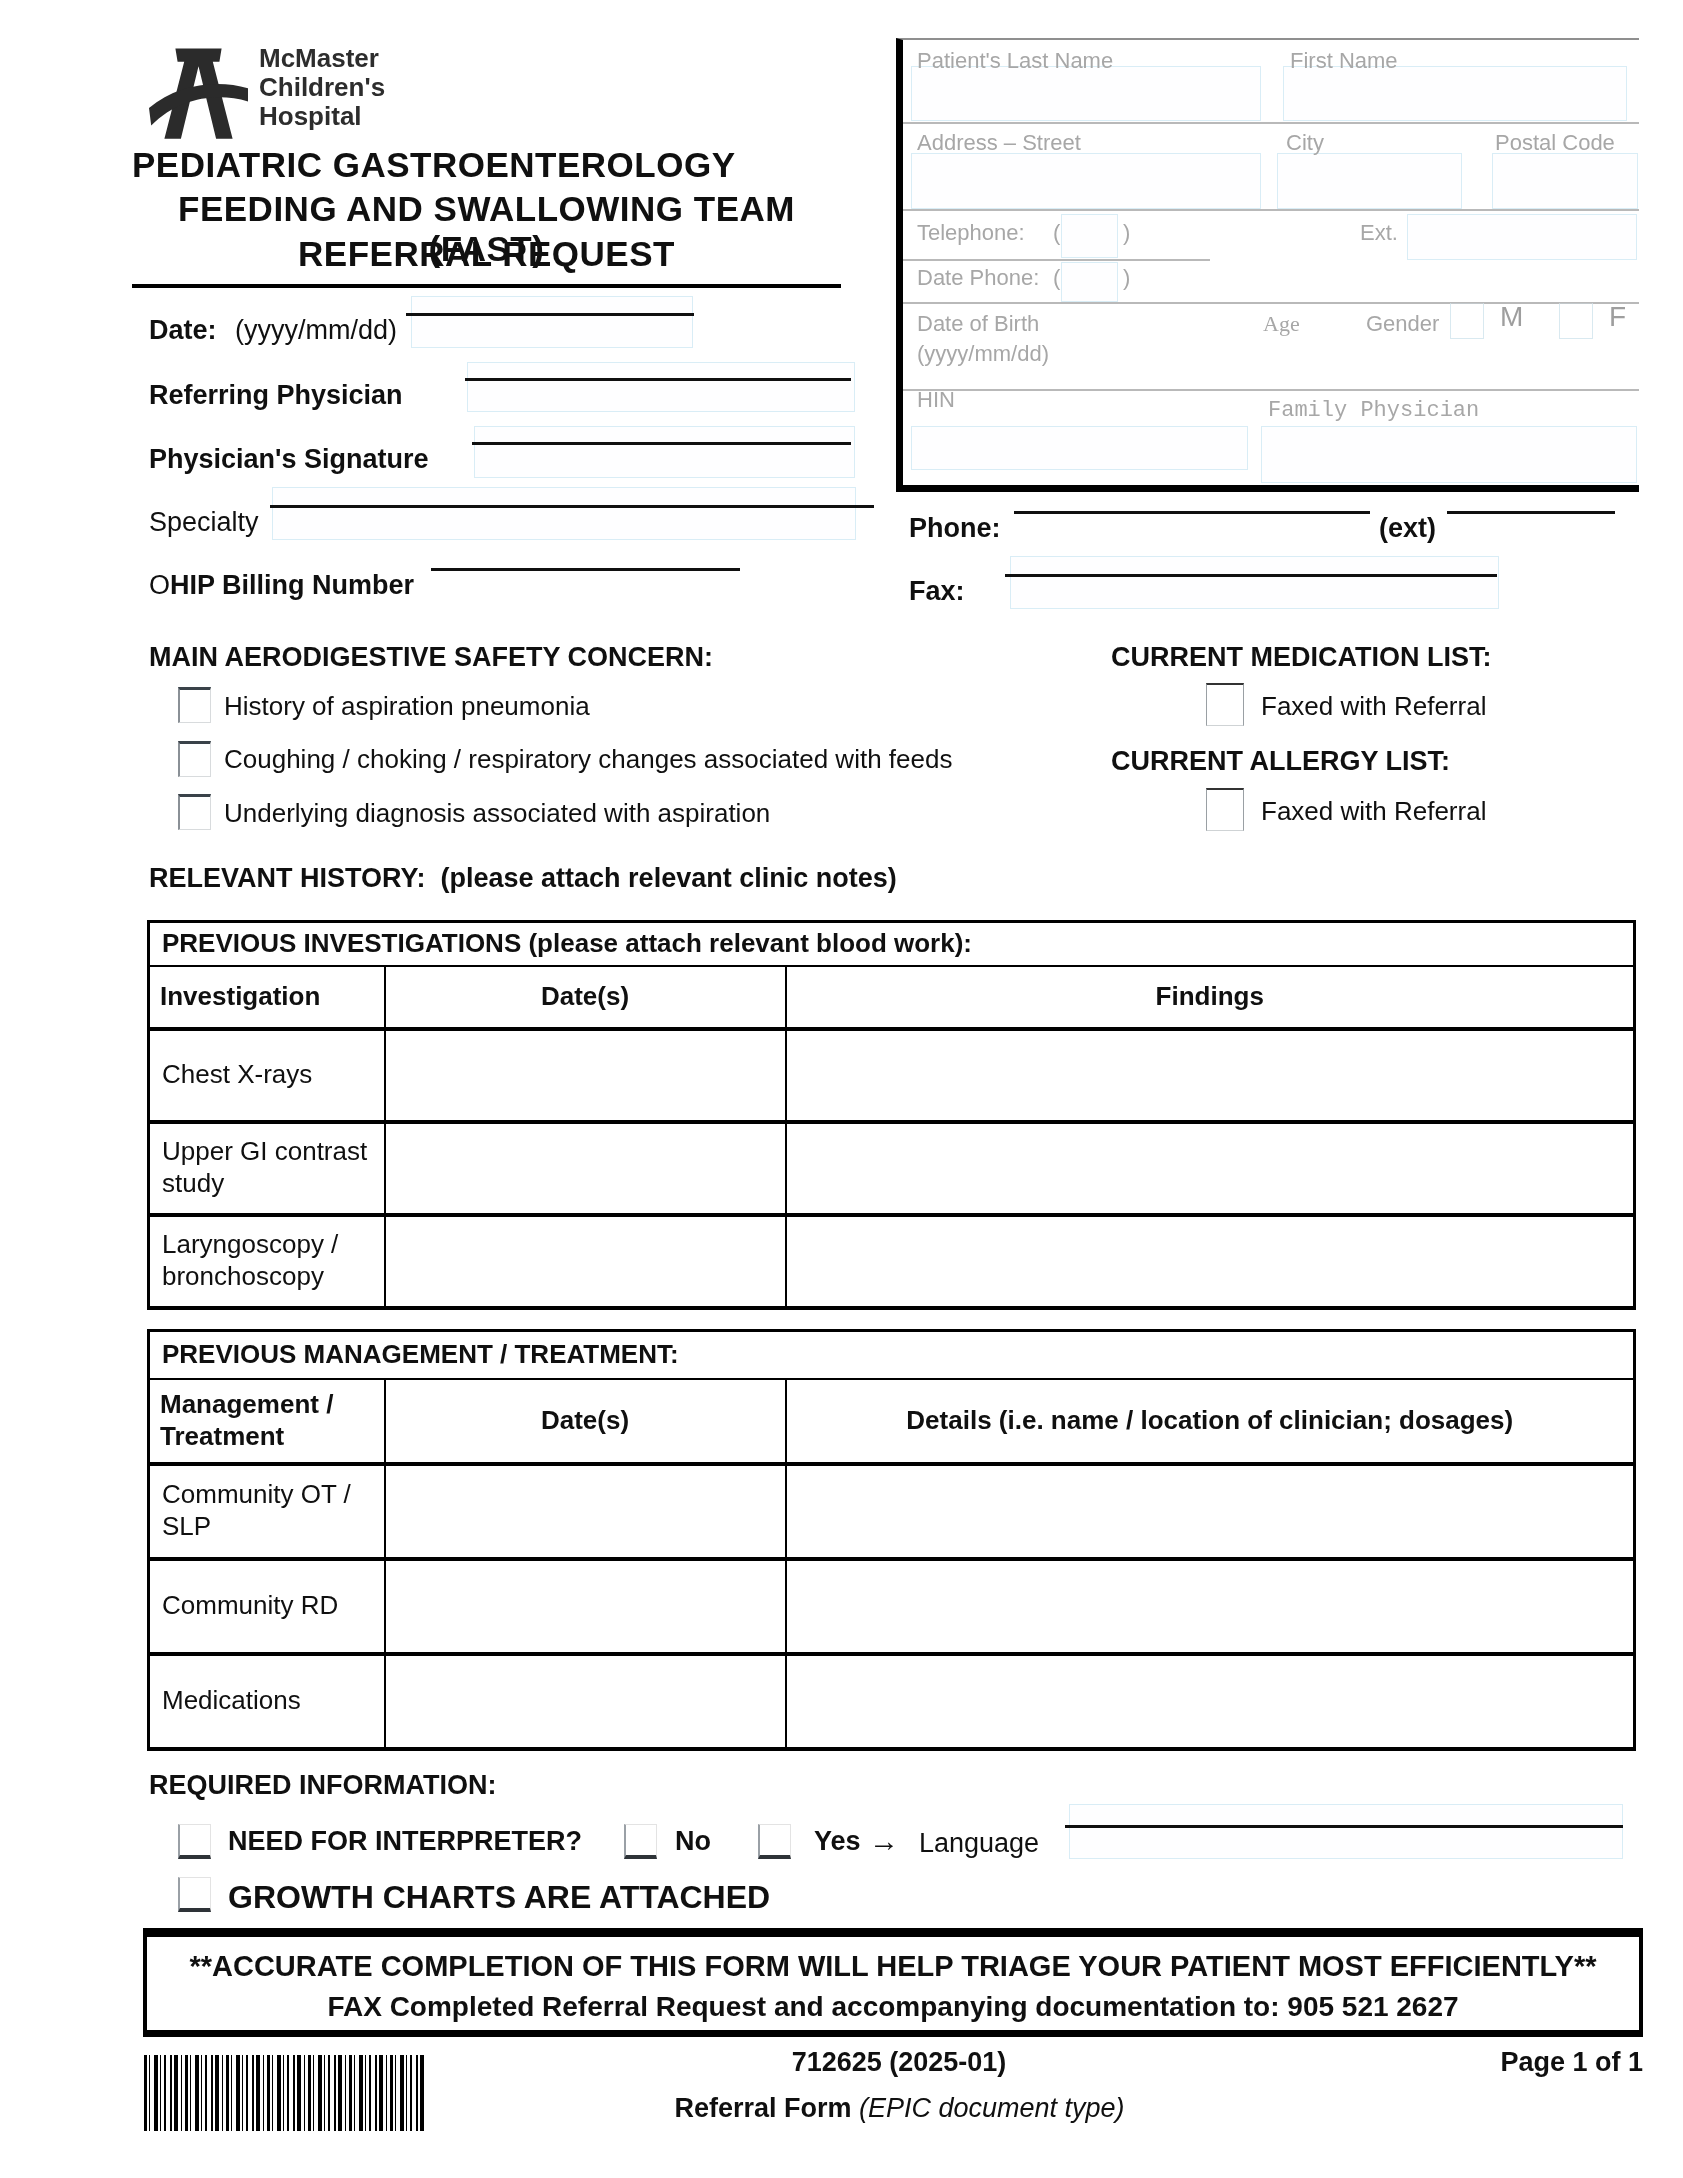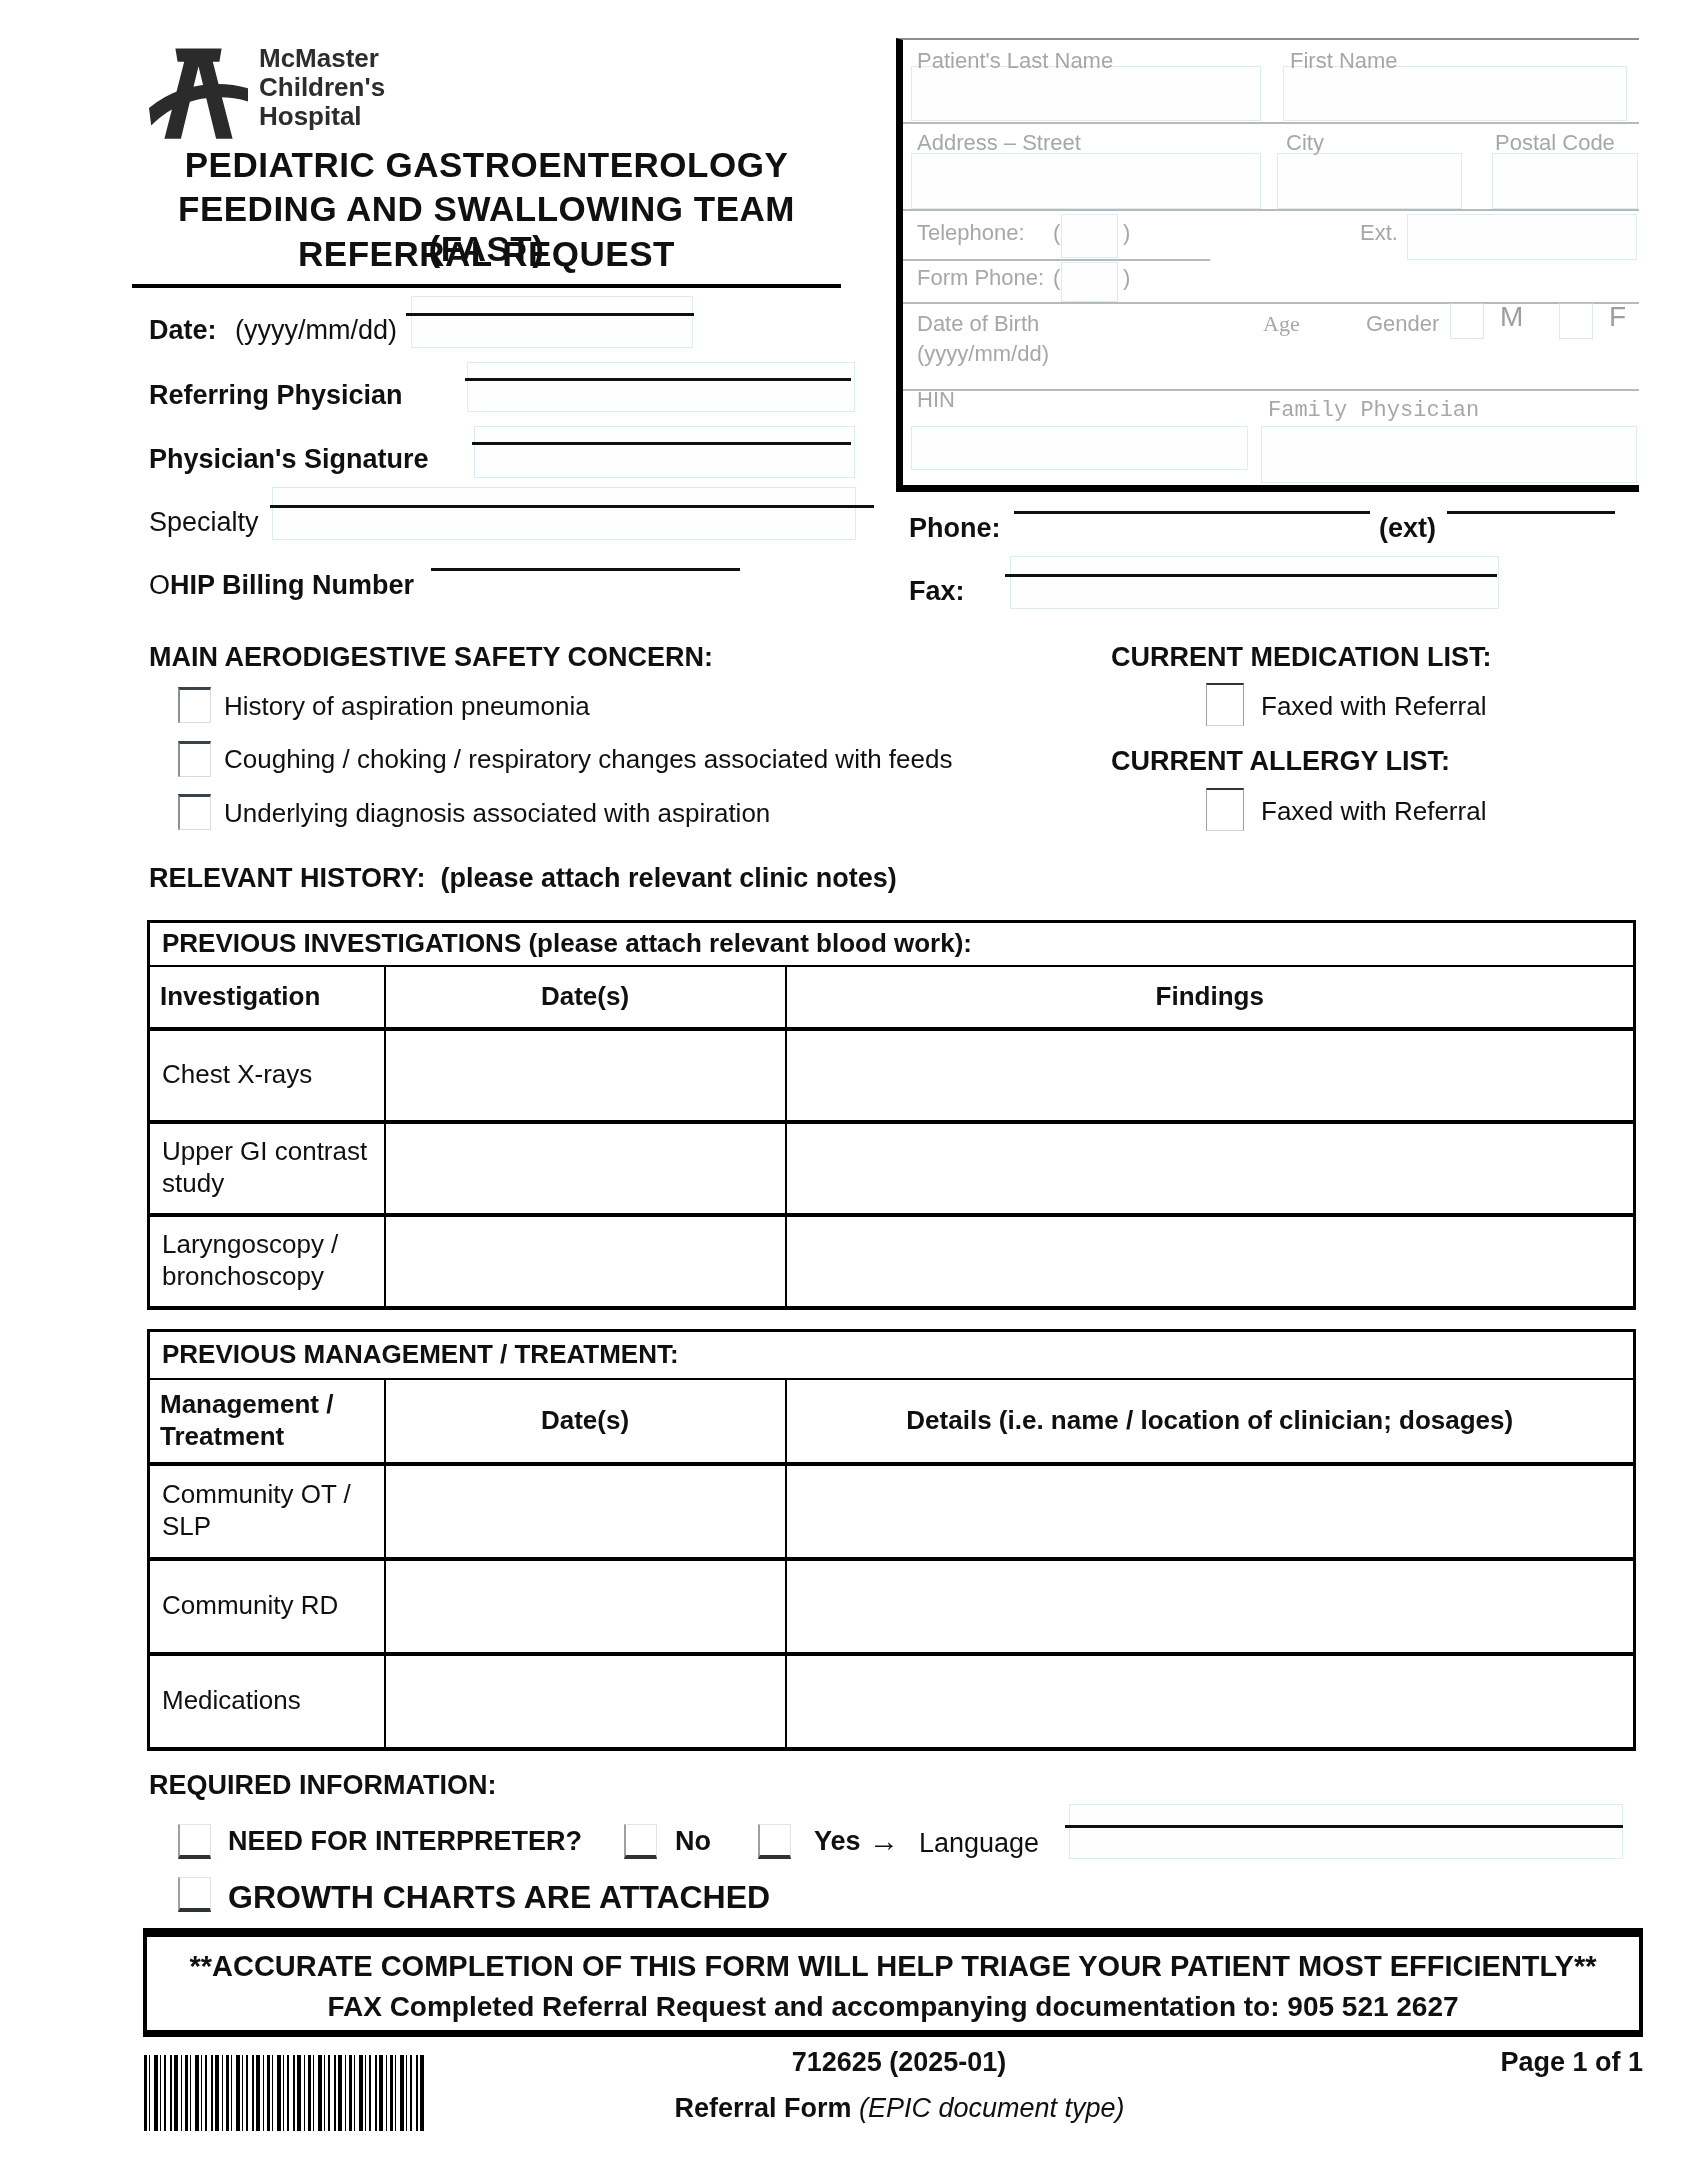--- a/index.html
+++ b/index.html
@@ -68,21 +68,21 @@
   <svg class="abs" style="left:147px; top:42px;" width="103" height="99" viewBox="0 0 90 90">
     <polygon points="24,6 66,6 64,18 58,18 76,88 61,88 45,22 29,88 14,88 32,18 26,18" fill="#2b2b2b"></polygon>
     <path d="M0,60 C26,38 62,34 90,42 L90,54 C62,46 28,50 2,76 Z" fill="#2b2b2b"></path>
   </svg>
   <div class="abs logo-text" style="left:259px; top:44px;">
     <div>McMaster</div>
     <div>Children's</div>
     <div>Hospital</div>
   </div>
 
-  <div class="abs title-line" style="left:132px; top:145px; width:709px; text-align:center;">PEDIATRIC GASTROENTEROLOGY</div>
+  <div class="abs title-line" style="left:132px; top:145px; width:709px; text-align:left;">PEDIATRIC GASTROENTEROLOGY</div>
   <div class="abs title-line" style="left:132px; top:234px; width:709px; text-align:center;">REFERRAL REQUEST</div>
   <div class="abs title-line" style="left:132px; top:189px; width:709px; text-align:center;">FEEDING AND SWALLOWING TEAM (FAST)</div>
   <div class="titleline" style="left:132px; top:284px; width:709px;"></div>
 
   <div id="patient-box">
 
     <div class="abs fb" style="left:8px; top:26px; width:348px; height:53px;"></div>
     <div class="abs fb" style="left:380px; top:26px; width:342px; height:53px;"></div>
     <div class="abs gray-lbl" style="left:14px; top:8px;">Patient's Last Name</div>
     <div class="abs gray-lbl" style="left:387px; top:8px;">First Name</div>
@@ -98,21 +98,21 @@
 
     <div class="abs fb" style="left:158px; top:174px; width:55px; height:42px;"></div>
     <div class="abs fb" style="left:504px; top:174px; width:228px; height:44px;"></div>
     <div class="abs gray-lbl" style="left:14px; top:180px;">Telephone:</div>
     <div class="abs gray-lbl" style="left:150px; top:180px;">(</div>
     <div class="abs gray-lbl" style="left:220px; top:180px;">)</div>
     <div class="abs gray-lbl" style="left:457px; top:180px;">Ext.</div>
     <div class="pdiv" style="left:0; top:219px; width:307px;"></div>
 
     <div class="abs fb" style="left:158px; top:222px; width:55px; height:38px;"></div>
-    <div class="abs gray-lbl" style="left:14px; top:225px;">Form Phone:</div>
+    <div class="abs gray-lbl" style="left:14px; top:225px;">Date Phone:</div>
     <div class="abs gray-lbl" style="left:150px; top:225px;">(</div>
     <div class="abs gray-lbl" style="left:220px; top:225px;">)</div>
     <div class="pdiv" style="left:0; top:262px; width:736px;"></div>
 
     <div class="abs gray-lbl" style="left:14px; top:271px;">Date of Birth</div>
     <div class="abs gray-lbl" style="left:14px; top:301px;">(yyyy/mm/dd)</div>
     <div class="abs gray-lbl" style="left:360px; top:271px;font-family:Liberation Serif, serif;">Age</div>
     <div class="abs gray-lbl" style="left:463px; top:271px;">Gender</div>
     <div class="cb cb-mf" style="left:547px; top:263px;"></div>
     <div class="abs gray-big" style="left:597px; top:261px;">M</div>

